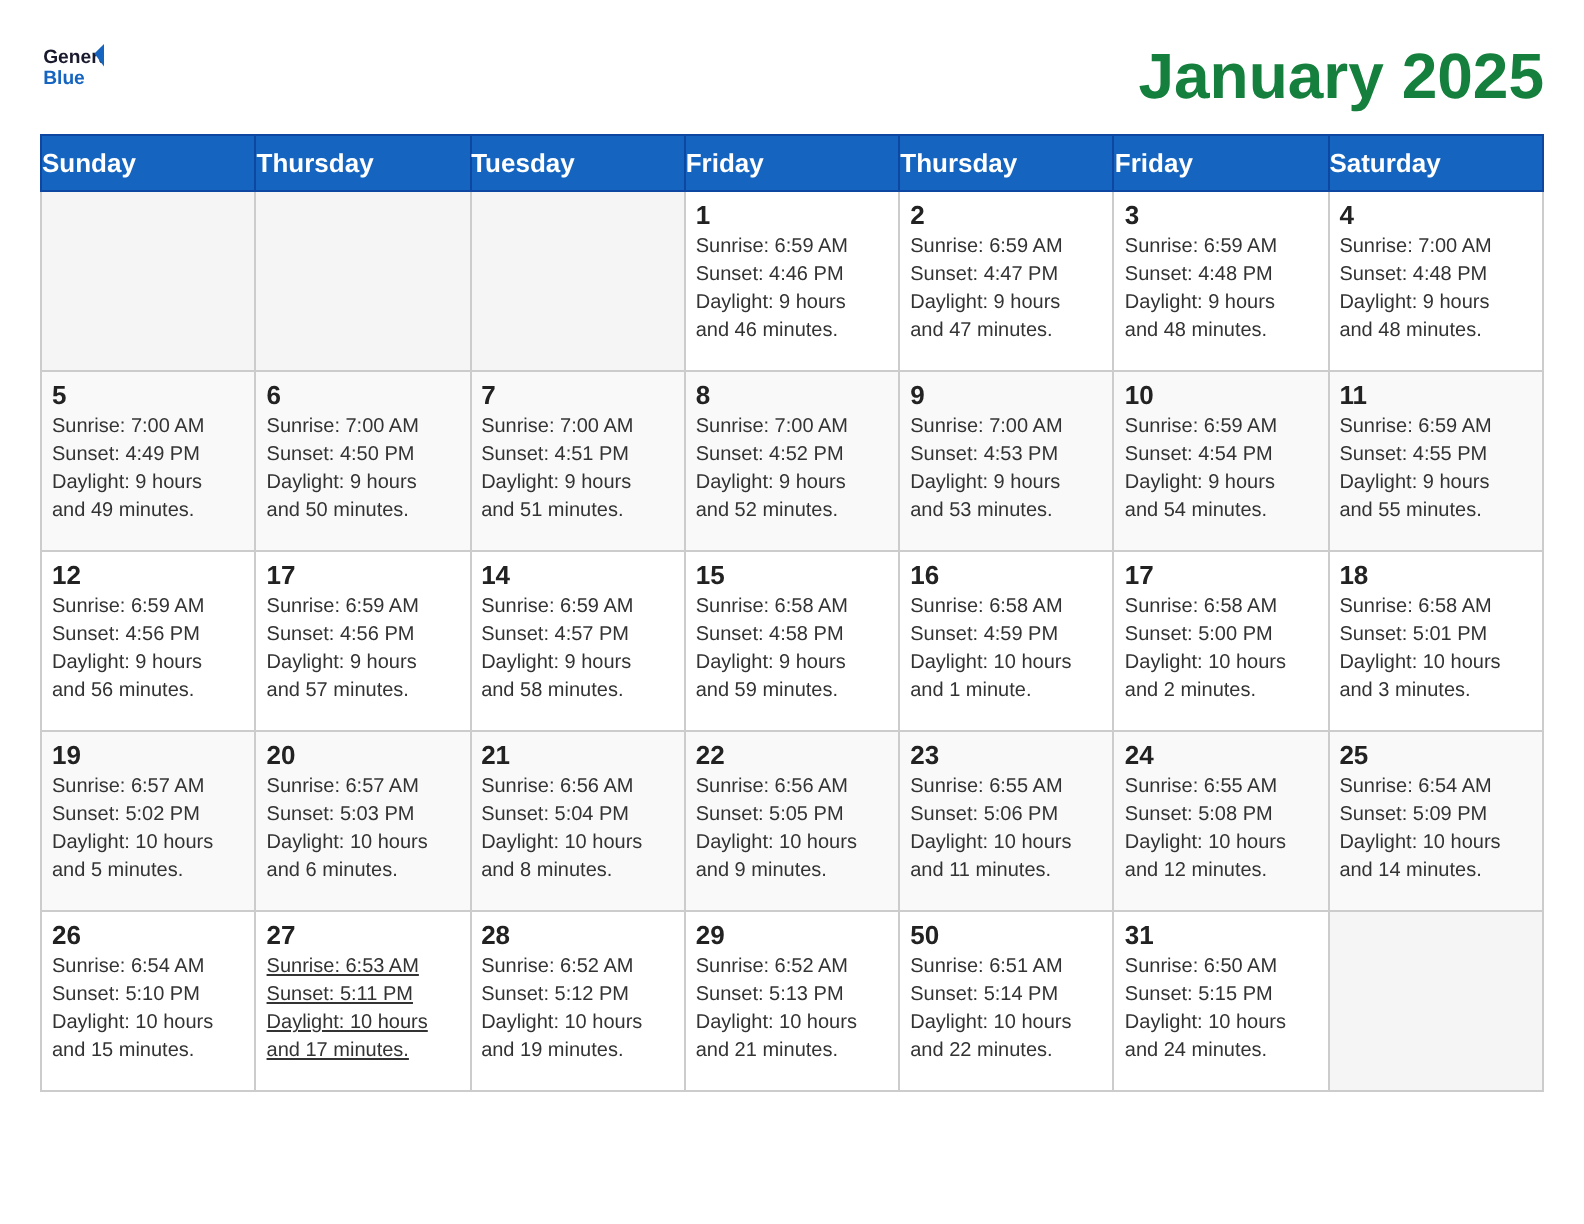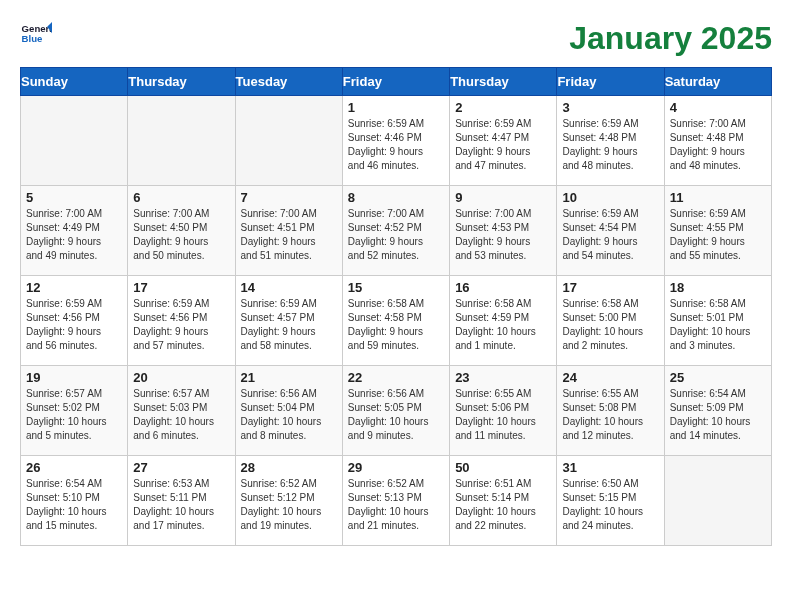--- a/index.html
+++ b/index.html
@@ -298,21 +298,21 @@
       <tr class="row-bg-white">
         <td>
           <div class="day-number">26</div>
           <div class="day-info" style="white-space: pre-line;">Sunrise: 6:54 AM
 Sunset: 5:10 PM
 Daylight: 10 hours
 and 15 minutes.</div>
         </td>
         <td>
           <div class="day-number">27</div>
-          <div class="day-info" style="white-space: pre-line;">Sunrise: 6:53 AM
+          <div class="day-info" style="white-space: pre-line; text-decoration: underline;">Sunrise: 6:53 AM
 Sunset: 5:11 PM
 Daylight: 10 hours
 and 17 minutes.</div>
         </td>
         <td>
           <div class="day-number">28</div>
           <div class="day-info" style="white-space: pre-line;">Sunrise: 6:52 AM
 Sunset: 5:12 PM
 Daylight: 10 hours
 and 19 minutes.</div>

